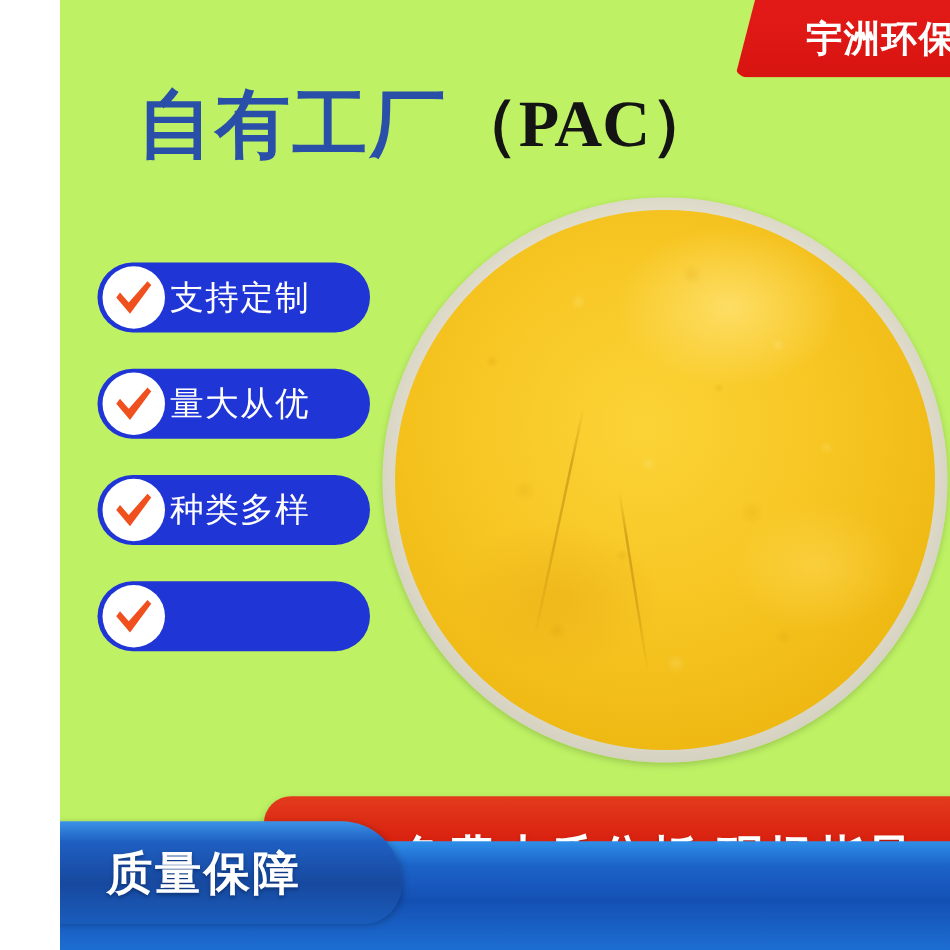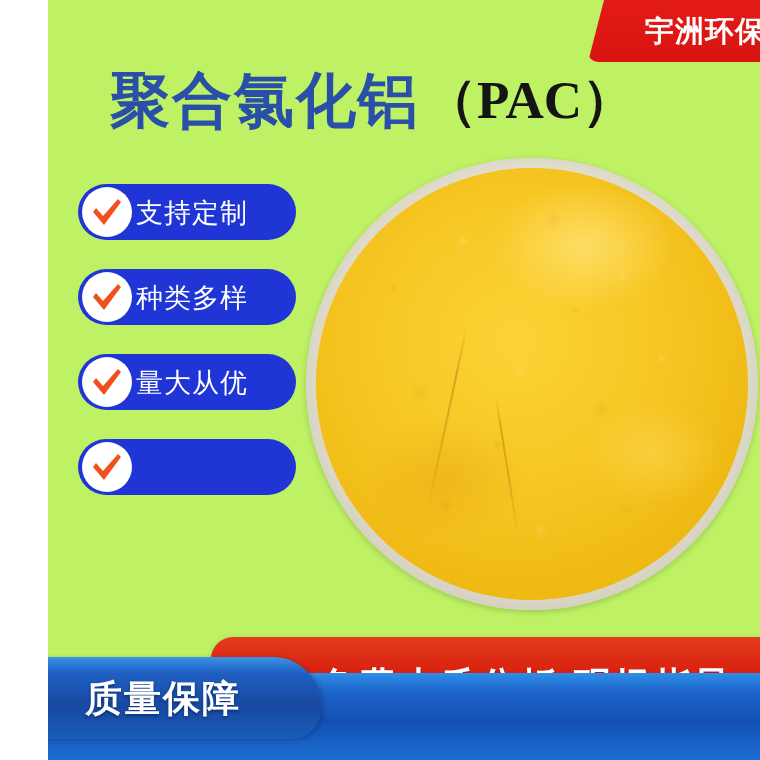--- a/index.html
+++ b/index.html
@@ -69,21 +69,21 @@
     font-size: 53px;
     font-weight: bold;
     line-height: 1;
     margin-left: 4px;
     font-family: Liberation Serif, serif;
   }
 
   
   .features {
     position: absolute;
-    top: 184px;
+    top: 210px;
     left: 30px;
     width: 230px;
   }
   .feature-pill {
     position: relative;
     width: 218px;
     height: 56px;
     background: #1f35d6;
     border-radius: 28px;
     margin-bottom: 29px;
@@ -248,51 +248,51 @@
 </head>
 <body>
 
 <div id="poster">
 
   <div class="brand-banner">
     <span class="brand-banner-text">宇洲环保</span>
   </div>
 
   <div class="title-row">
-    <span class="title-cn">聚合氯化铝</span>
+    <span class="title-cn">自有工厂</span>
     <span class="title-en">（PAC）</span>
   </div>
 
   <div class="features">
 
     <div class="feature-pill">
       <span class="feature-check">
         <svg width="38" height="38" viewBox="0 0 38 38" aria-hidden="true">
           <path d="M5 19 L8 15 L15 23 L30 6 L33 9 L16 32 Z" fill="#f0501e"></path>
         </svg>
       </span>
       <span class="feature-label">支持定制</span>
     </div>
 
     <div class="feature-pill">
       <span class="feature-check">
         <svg width="38" height="38" viewBox="0 0 38 38" aria-hidden="true">
           <path d="M5 19 L8 15 L15 23 L30 6 L33 9 L16 32 Z" fill="#f0501e"></path>
         </svg>
       </span>
-      <span class="feature-label">种类多样</span>
+      <span class="feature-label">量大从优</span>
     </div>
 
     <div class="feature-pill">
       <span class="feature-check">
         <svg width="38" height="38" viewBox="0 0 38 38" aria-hidden="true">
           <path d="M5 19 L8 15 L15 23 L30 6 L33 9 L16 32 Z" fill="#f0501e"></path>
         </svg>
       </span>
-      <span class="feature-label">量大从优</span>
+      <span class="feature-label">种类多样</span>
     </div>
 
     <div class="feature-pill">
       <span class="feature-check">
         <svg width="38" height="38" viewBox="0 0 38 38" aria-hidden="true">
           <path d="M5 19 L8 15 L15 23 L30 6 L33 9 L16 32 Z" fill="#f0501e"></path>
         </svg>
       </span>
     </div>
 

